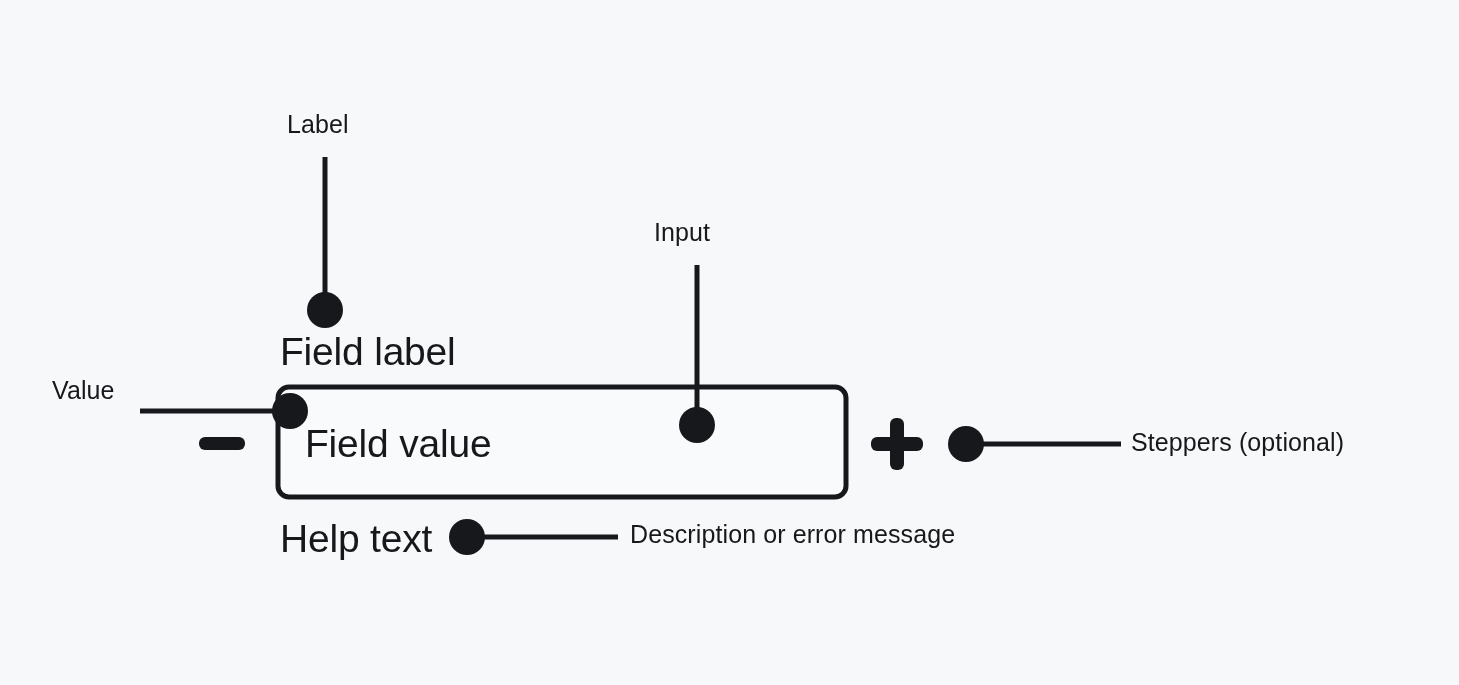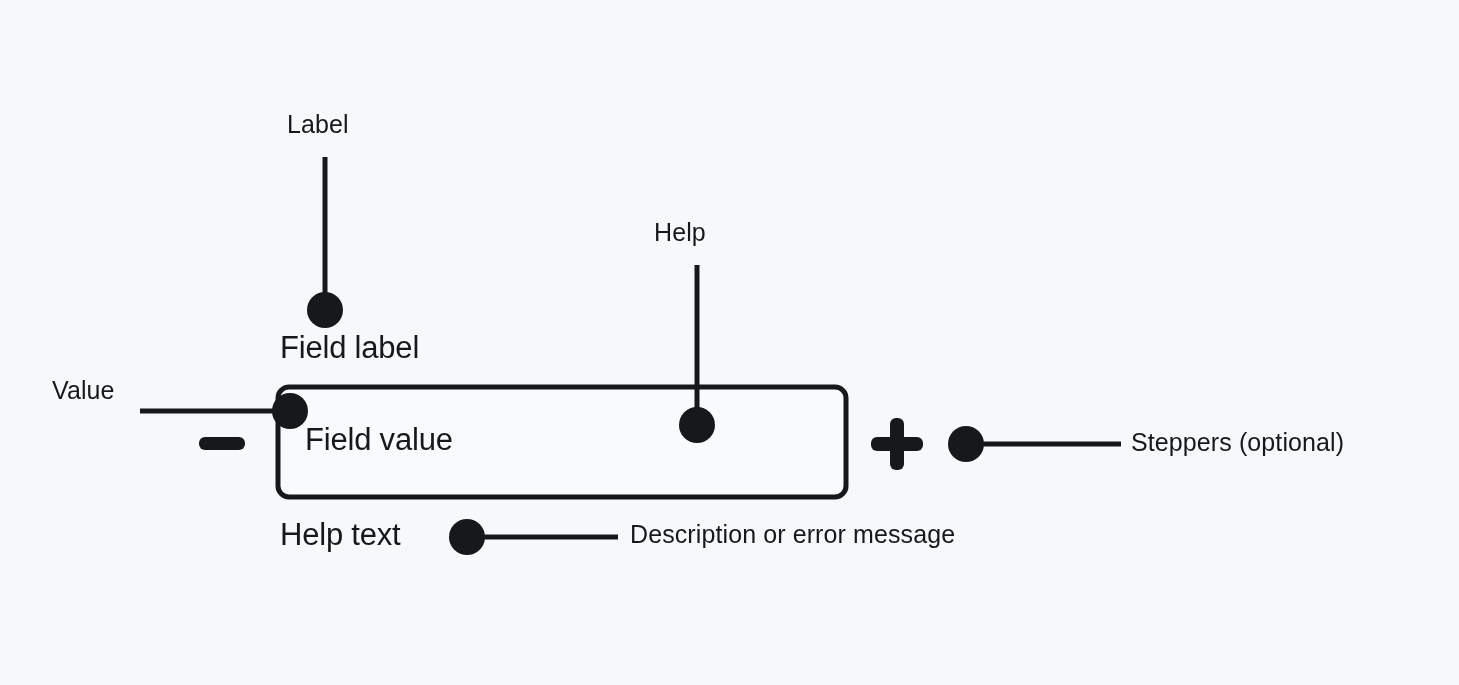--- a/index.html
+++ b/index.html
@@ -34,21 +34,21 @@
     line-height: 1;
   }
   
   .caption {
     font-size: 25px;
     font-weight: 400;
     letter-spacing: 0.1px;
   }
   
   .specimen {
-    font-size: 31px;
+    font-size: 39px;
     font-weight: 400;
     letter-spacing: -0.2px;
   }
   #label-caption   { left: 287px; top: 112px; }
   #input-caption   { left: 654px; top: 220px; }
   #value-caption   { left: 52px;  top: 378px; text-align: right; }
   #steppers-caption{ left: 1131px;top: 430px; }
   #helpmsg-caption { left: 630px; top: 522px; }
 
   #field-label-text { left: 280px; top: 332px; }
@@ -82,21 +82,21 @@
 
     <circle cx="966" cy="444" r="18" fill="#17181c"></circle>
     <line x1="980" y1="444" x2="1121" y2="444" stroke="#17181c" stroke-width="5"></line>
 
     <circle cx="467" cy="537" r="18" fill="#17181c"></circle>
     <line x1="481" y1="537" x2="618" y2="537" stroke="#17181c" stroke-width="5"></line>
   </svg>
 
   <div class="txt caption" id="label-caption">Label</div>
 
-  <div class="txt caption" id="input-caption">Help</div>
+  <div class="txt caption" id="input-caption">Input</div>
 
   <div class="txt caption" id="value-caption">Value</div>
 
   <div class="txt caption" id="helpmsg-caption">Description or error message</div>
 
   <div class="txt caption" id="steppers-caption">Steppers (optional)</div>
 
   <div class="txt specimen" id="field-label-text">Field label</div>
 
   <div class="txt specimen" id="help-text-text">Help text</div>

